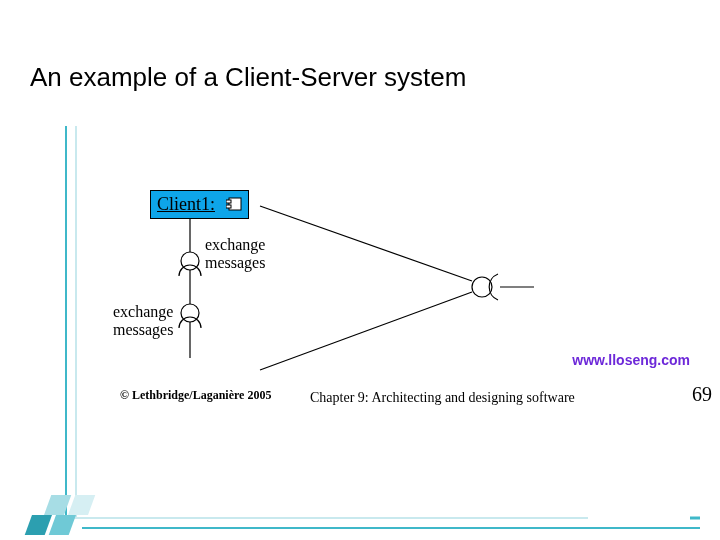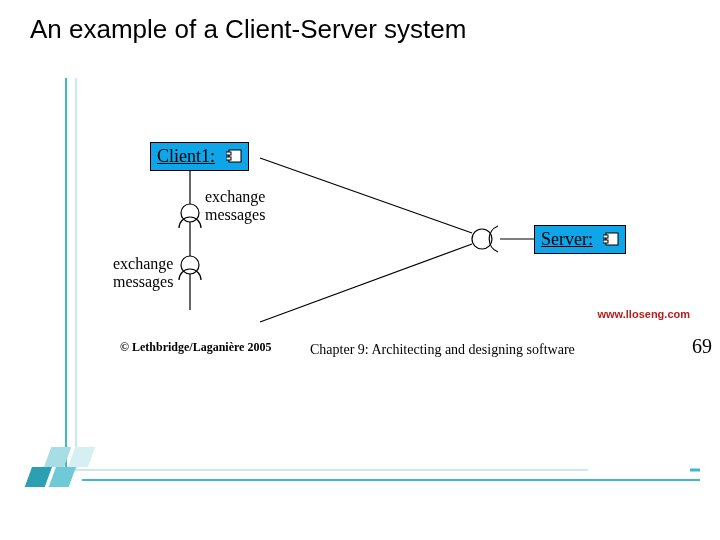--- a/index.html
+++ b/index.html
@@ -9,20 +9,21 @@
     height: 540px;
     background: #fff;
     font-family: "Times New Roman", Times, serif;
     color: #000;
     overflow: hidden;
   }
   .slide {
     position: relative;
     width: 720px;
     height: 380px;
+    margin-top: 48px;
   }
   .title {
     position: absolute;
     left: 30px;
     top: 14px;
     font-family: Arial, Helvetica, sans-serif;
     font-size: 26px;
     color: #000;
   }
   
@@ -59,22 +60,22 @@
     font-family: "Times New Roman", Times, serif;
   }
 
   
   .url {
     position: absolute;
     right: 30px;
     bottom: 60px;
     font-family: Arial, Helvetica, sans-serif;
     font-weight: bold;
-    color: #b91c1c;
-    font-size: 11px;
+    color: #6d28d9;
+    font-size: 14px;
   }
   .copyright {
     position: absolute;
     left: 120px;
     bottom: 25px;
     font-size: 12px;
     font-family: "Times New Roman", Times, serif;
     font-weight: bold;
   }
   .chapter {
@@ -141,30 +142,20 @@
     <span class="comp-glyph">
       <svg width="16" height="14" viewBox="0 0 16 14">
         <rect x="3" y="1" width="12" height="12" fill="#fff" stroke="#000" stroke-width="1"></rect>
         <rect x="0" y="3" width="5" height="3" fill="#fff" stroke="#000" stroke-width="1"></rect>
         <rect x="0" y="8" width="5" height="3" fill="#fff" stroke="#000" stroke-width="1"></rect>
       </svg>
     </span>
   </div>
 
 
-  <div class="node-box" style="left:534px; top:225px;">
-    <span class="under">Server:</span>
-    <span class="comp-glyph">
-      <svg width="16" height="14" viewBox="0 0 16 14">
-        <rect x="3" y="1" width="12" height="12" fill="#fff" stroke="#000" stroke-width="1"></rect>
-        <rect x="0" y="3" width="5" height="3" fill="#fff" stroke="#000" stroke-width="1"></rect>
-        <rect x="0" y="8" width="5" height="3" fill="#fff" stroke="#000" stroke-width="1"></rect>
-      </svg>
-    </span>
-  </div>
 
   <div class="dlabel" style="left:205px; top:188px;">
     <span>exchange</span><br>
     <span>messages</span>
   </div>
   <div class="dlabel" style="left:113px; top:255px;">
     <span>exchange</span><br>
     <span>messages</span>
   </div>
 

